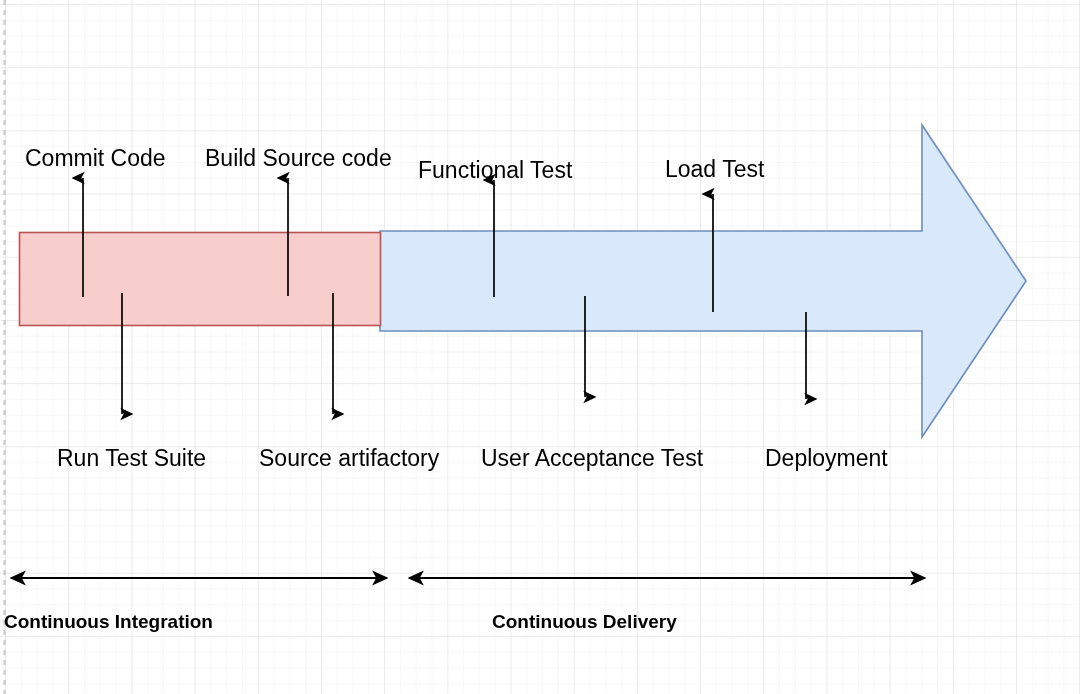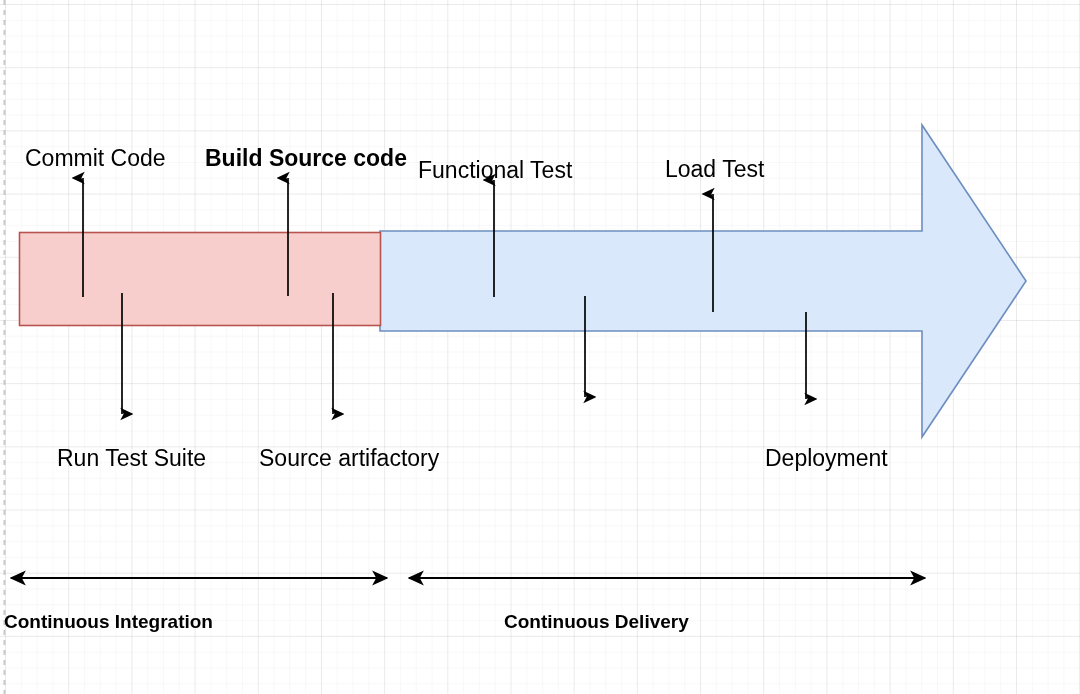--- a/index.html
+++ b/index.html
@@ -90,24 +90,25 @@
     <line x1="122" y1="293" x2="122" y2="414" stroke="#000" stroke-width="1.7" marker-end="url(#arrow-down)"></line>
     <line x1="333" y1="293" x2="333" y2="414" stroke="#000" stroke-width="1.7" marker-end="url(#arrow-down)"></line>
     <line x1="585" y1="296" x2="585" y2="397" stroke="#000" stroke-width="1.7" marker-end="url(#arrow-down)"></line>
     <line x1="806" y1="312" x2="806" y2="399" stroke="#000" stroke-width="1.7" marker-end="url(#arrow-down)"></line>
 
     <line x1="11" y1="578" x2="387" y2="578" stroke="#000" stroke-width="1.8" marker-start="url(#arrow-h-start)" marker-end="url(#arrow-h-end)"></line>
     <line x1="409" y1="578" x2="925" y2="578" stroke="#000" stroke-width="1.8" marker-start="url(#arrow-h-start)" marker-end="url(#arrow-h-end)"></line>
   </svg>
 
   <div class="lbl" style="left:25px; top:147px;">Commit Code</div>
-  <div class="lbl" style="left:205px; top:147px;font-weight:bold;">Build Source code</div>
+  <div class="lbl" style="left:205px; top:147px;">Build Source code</div>
   <div class="lbl" style="left:418px; top:159px;">Functional Test</div>
   <div class="lbl" style="left:665px; top:158px;">Load Test</div>
 
   <div class="lbl" style="left:57px; top:447px;">Run Test Suite</div>
   <div class="lbl" style="left:259px; top:447px;">Source artifactory</div>
+  <div class="lbl" style="left:481px; top:447px;">User Acceptance Test</div>
   <div class="lbl" style="left:765px; top:447px;">Deployment</div>
 
   <div class="phase-title" style="left:4px; top:612px;">Continuous Integration</div>
-  <div class="phase-title" style="left:492px; top:612px;margin-left:12px;">Continuous Delivery</div>
+  <div class="phase-title" style="left:492px; top:612px;">Continuous Delivery</div>
 
 </div>
 
 </body></html>

